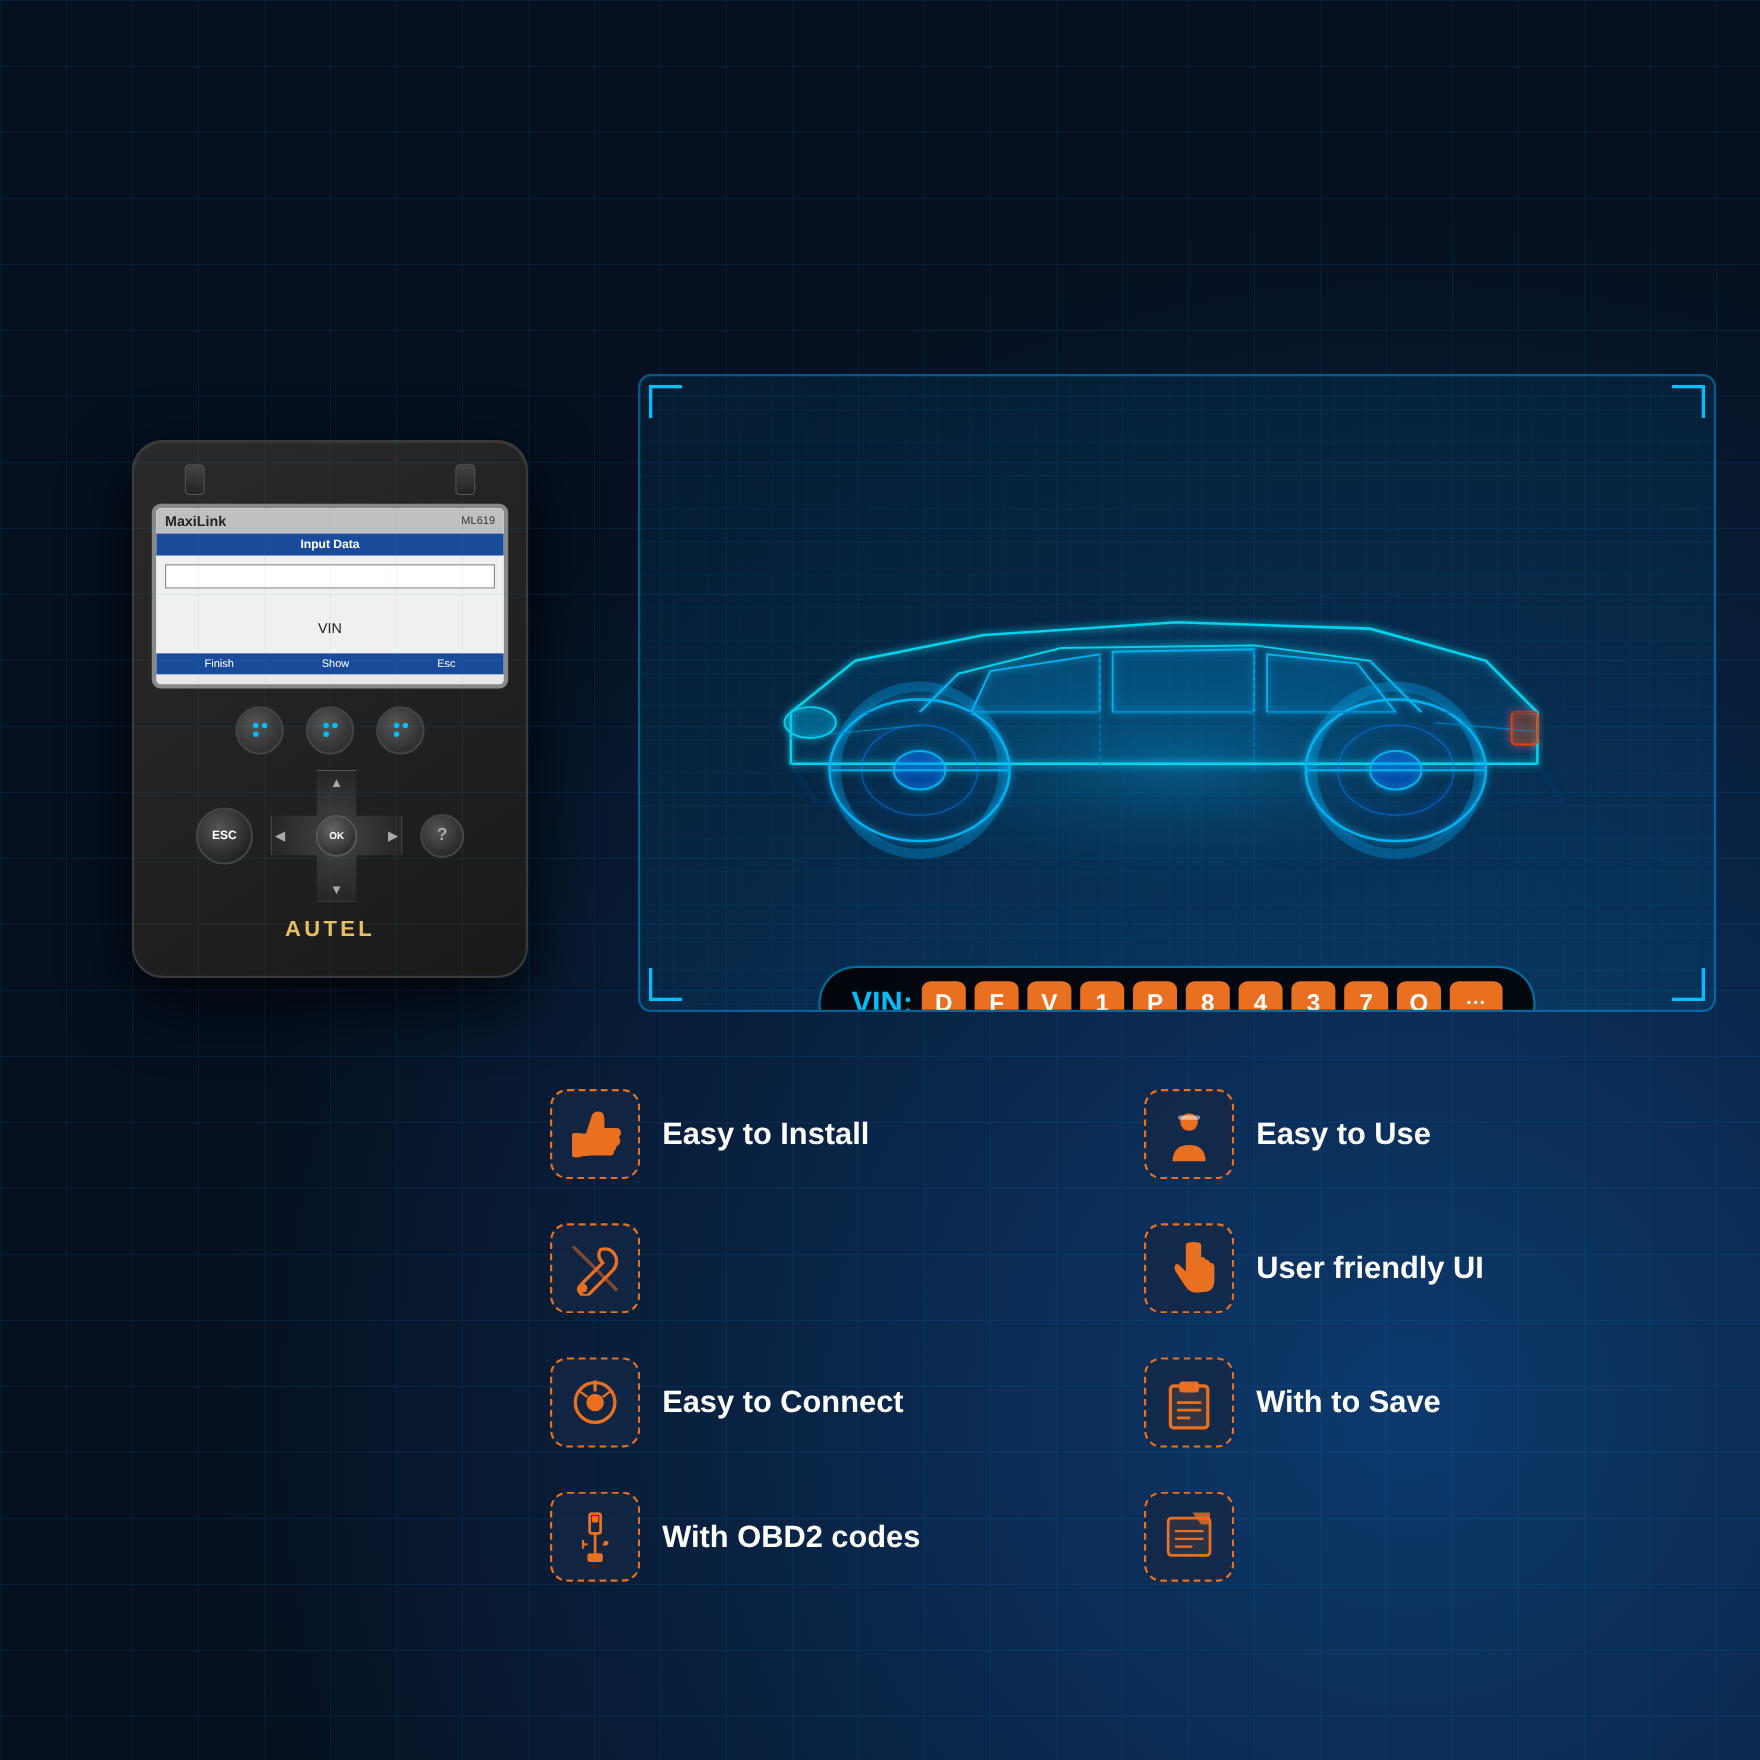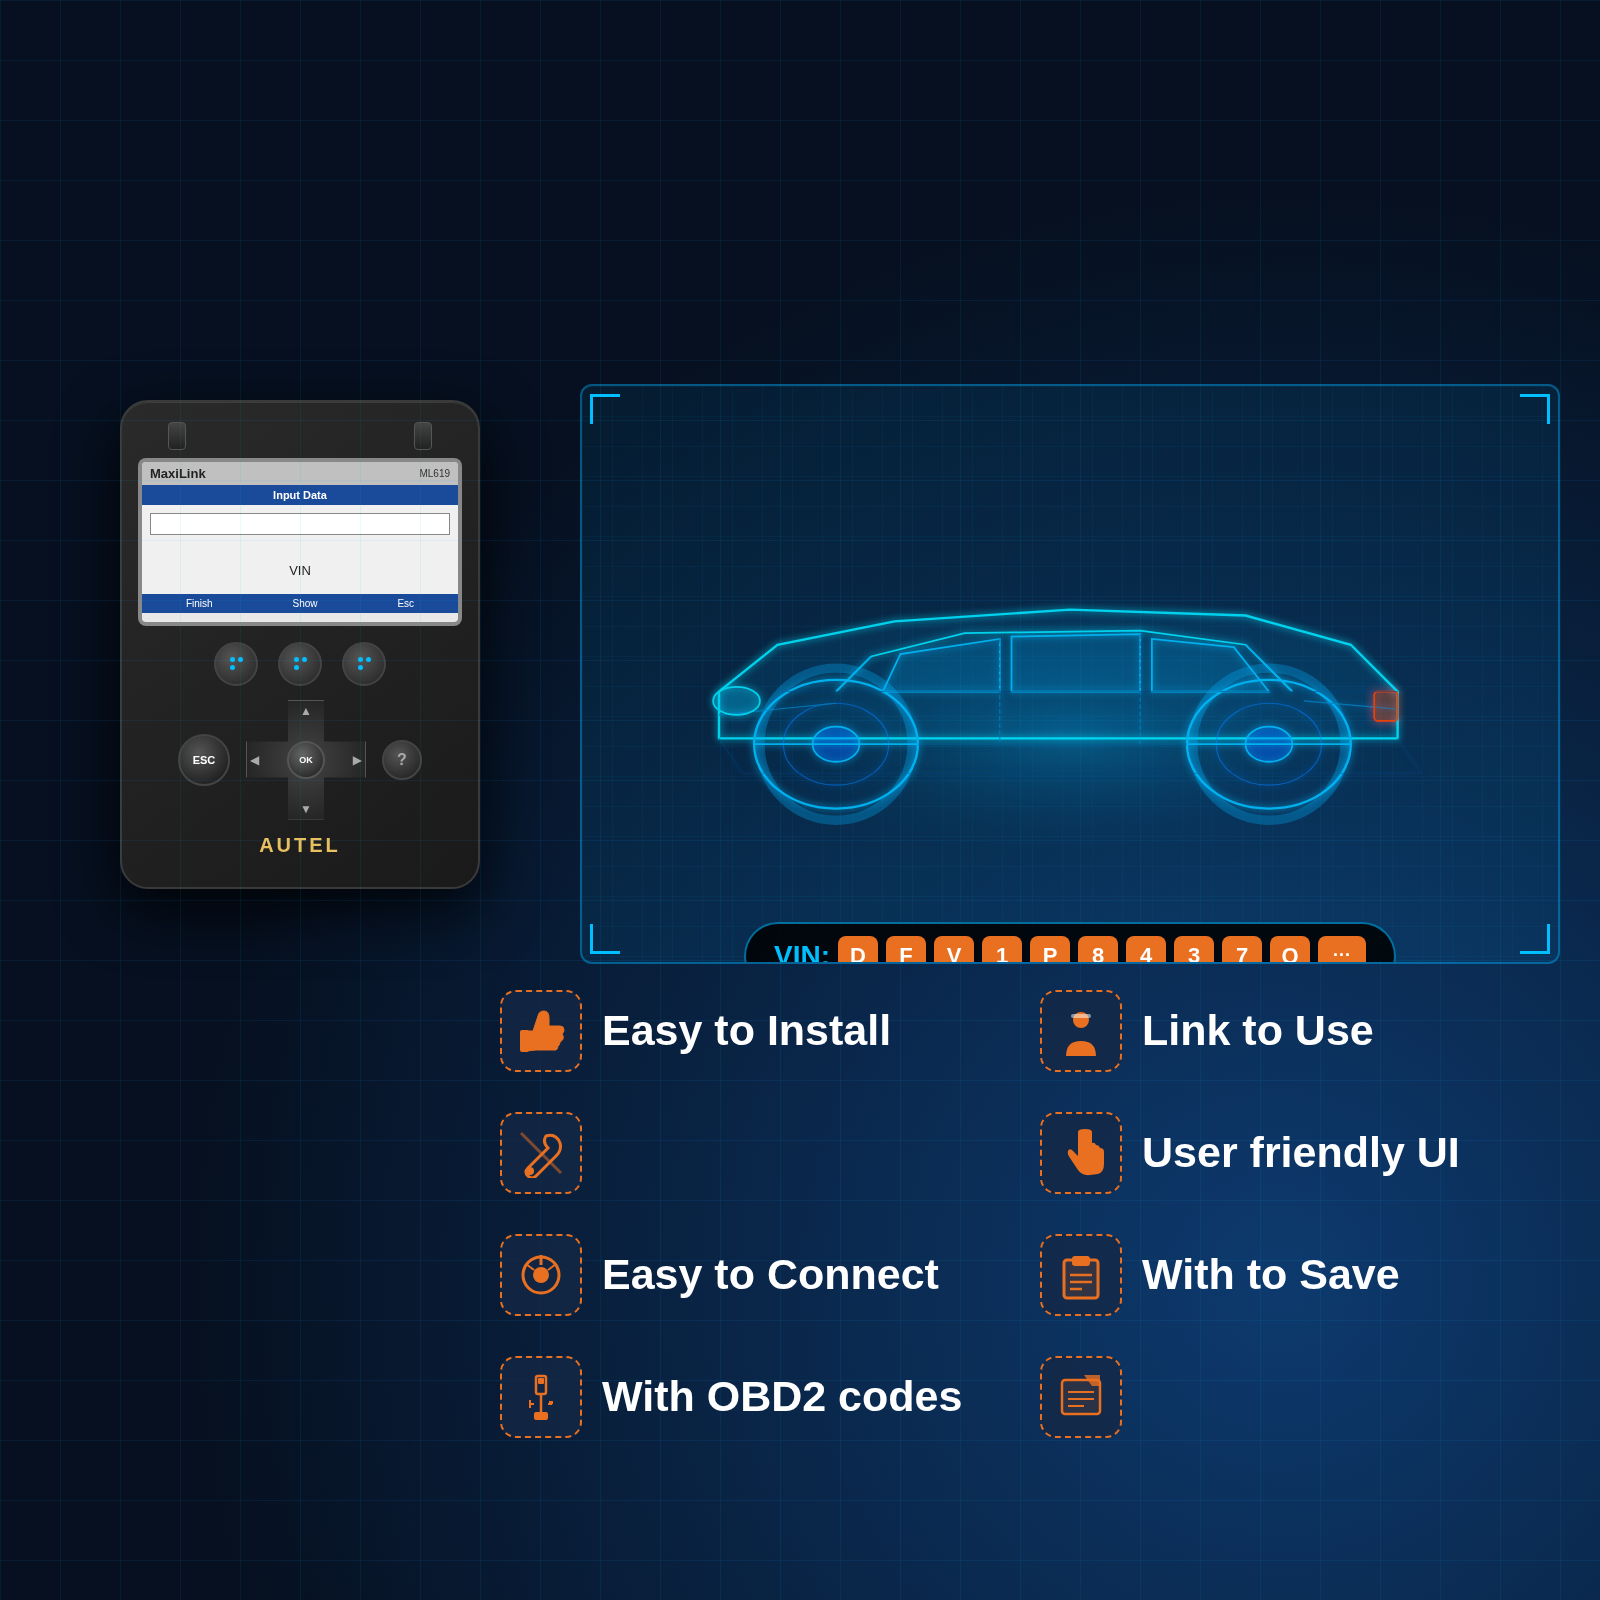--- a/index.html
+++ b/index.html
@@ -332,21 +332,20 @@
       background: rgba(0, 180, 255, 0.08);
       border: 2px solid rgba(0, 180, 255, 0.4);
       border-radius: 12px;
       padding: 20px;
       height: 580px;
       position: relative;
       overflow: hidden;
       display: flex;
       align-items: center;
       justify-content: center;
-      margin-top: 44px;
     }
 
     .car-hologram-box::before {
       content: '';
       position: absolute;
       inset: 0;
       background:
         linear-gradient(rgba(0,180,255,0.05) 1px, transparent 1px),
         linear-gradient(90deg, rgba(0,180,255,0.05) 1px, transparent 1px);
       background-size: 30px 30px;
@@ -451,21 +450,21 @@
       flex-shrink: 0;
     }
 
     .feature-icon-svg {
       width: 50px;
       height: 50px;
       color: #e87020;
     }
 
     .feature-text {
-      font-size: 43px;
+      font-size: 28px;
       font-weight: 700;
       color: #ffffff;
       line-height: 1.3;
     }
 
   </style>
 </head>
 <body>
 
 <div class="content-wrapper">
@@ -675,21 +674,21 @@
       </div>
 
       <div class="feature-item">
         <div class="feature-icon-box">
           <svg class="feature-icon-svg" viewBox="0 0 50 50">
             <circle cx="25" cy="14" r="8" fill="#e87020"></circle>
             <path d="M 10 50 Q 10 35 25 35 Q 40 35 40 50 Z" fill="#e87020"></path>
             <rect x="15" y="8" width="20" height="4" rx="2" fill="#fff" opacity="0.5"></rect>
           </svg>
         </div>
-        <span class="feature-text">Link to Use</span>
+        <span class="feature-text">Easy to Use</span>
       </div>
 
       <div class="feature-item">
         <div class="feature-icon-box">
           <svg class="feature-icon-svg" viewBox="0 0 50 50">
             <path d="M 30 8 Q 40 5 44 15 Q 46 22 40 28 L 20 48 Q 16 52 12 48 Q 8 44 12 40 L 32 20 Q 26 14 30 8 Z" fill="none" stroke="#e87020" stroke-width="3"></path>
             <line x1="5" y1="5" x2="45" y2="45" stroke="#e87020" stroke-width="3" opacity="0.5"></line>
             <circle cx="14" cy="43" r="4" fill="#e87020"></circle>
           </svg>
         </div>

